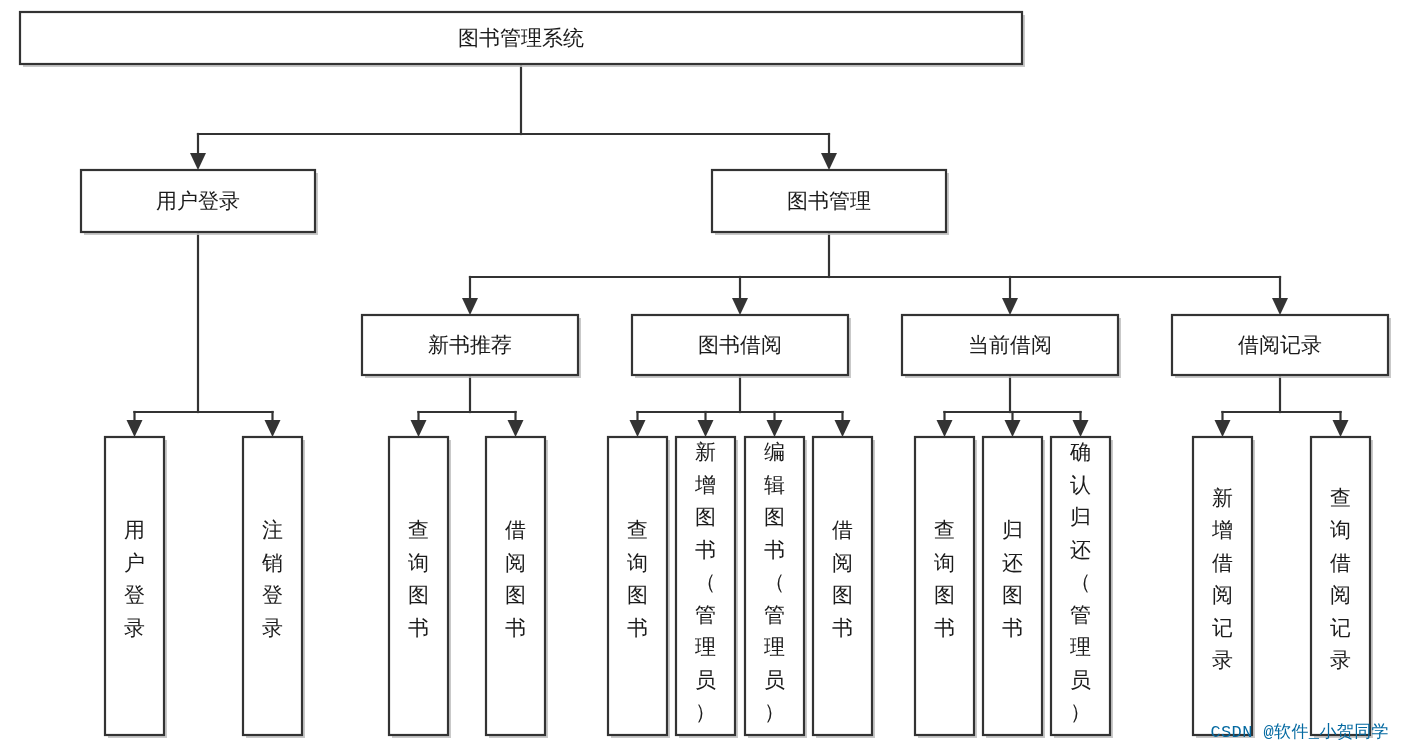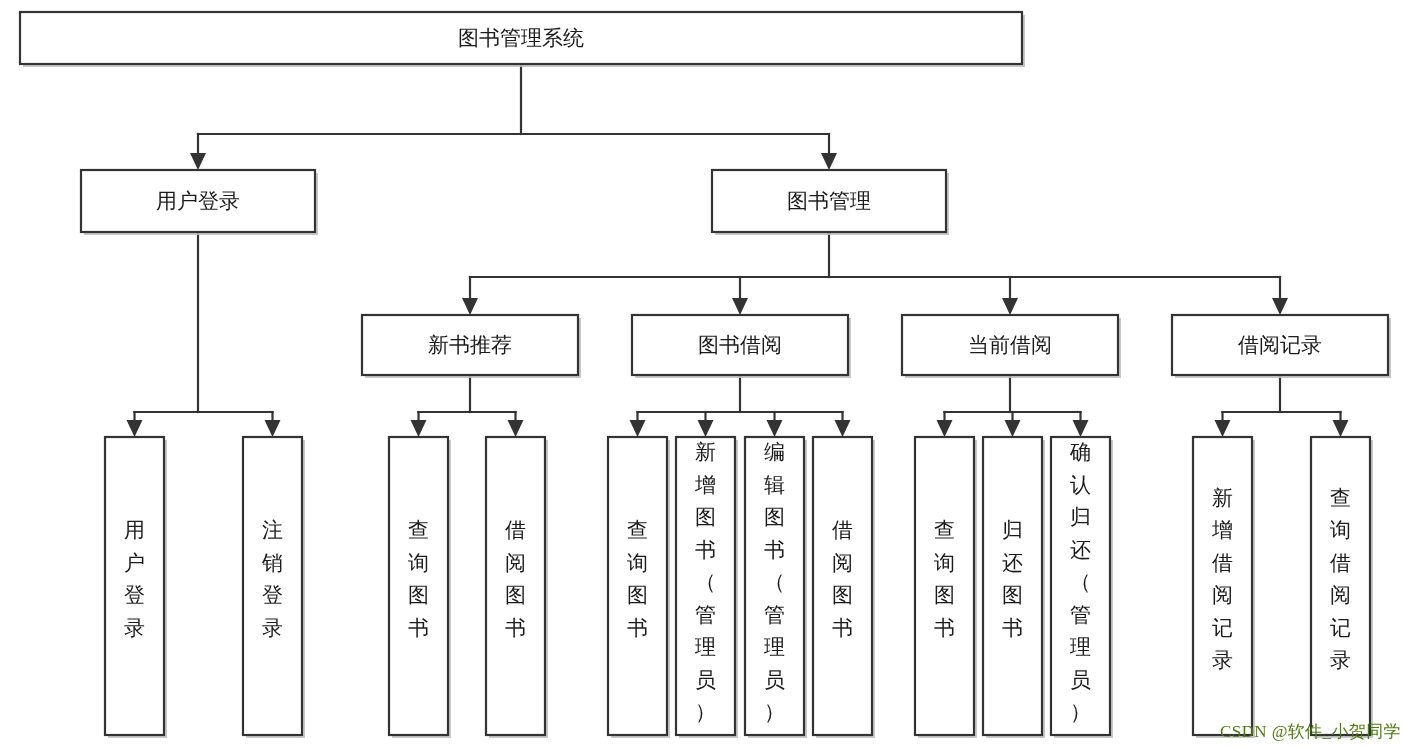--- a/index.html
+++ b/index.html
@@ -54,25 +54,25 @@
     dominant-baseline: middle;
   }
   .node-label-vertical {
     fill: #1b1b1b;
     font-family: "DejaVu Sans", "Liberation Sans", sans-serif;
     font-size: 21px;
     text-anchor: middle;
   }
   .watermark-text {
     position: absolute;
-    right: 4px;
+    right: 16px;
     bottom: 4px;
-    font-family: Liberation Serif, serif;
+    font-family: Liberation Mono, monospace;
     font-size: 17px;
-    color: #4d7c0f;
+    color: #0369a1;
     white-space: nowrap;
     letter-spacing: 0.4px;
     user-select: none;
   }
 </style>
 </head>
 <body>
 
 <div id="diagram-root">
   <svg class="diagram-canvas" viewBox="0 0 1405 747">

